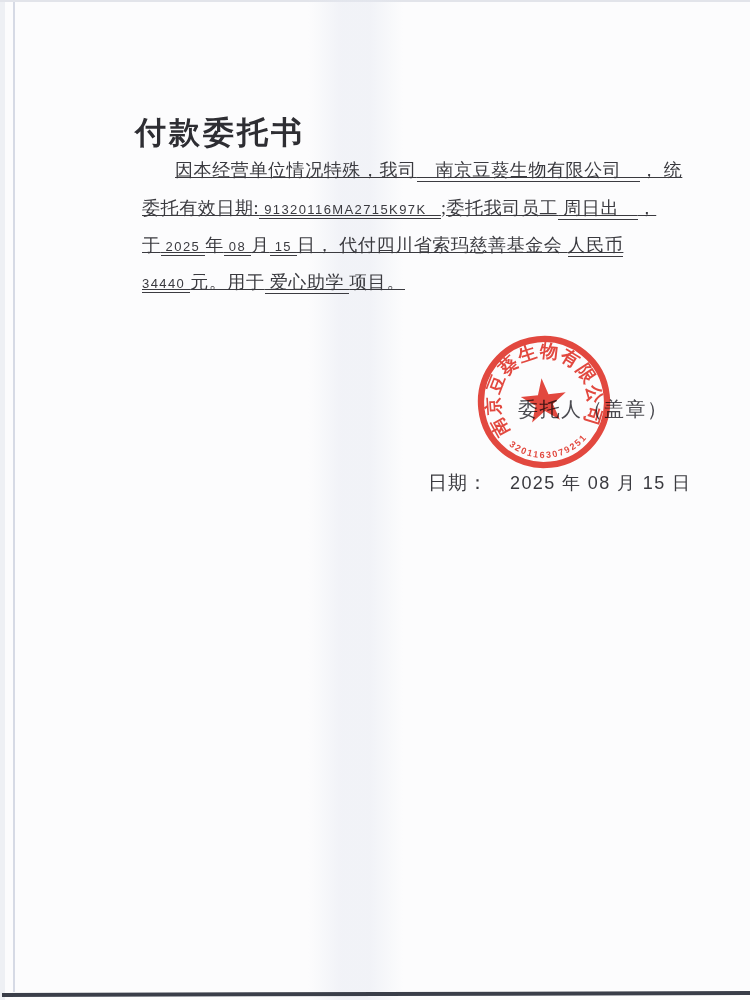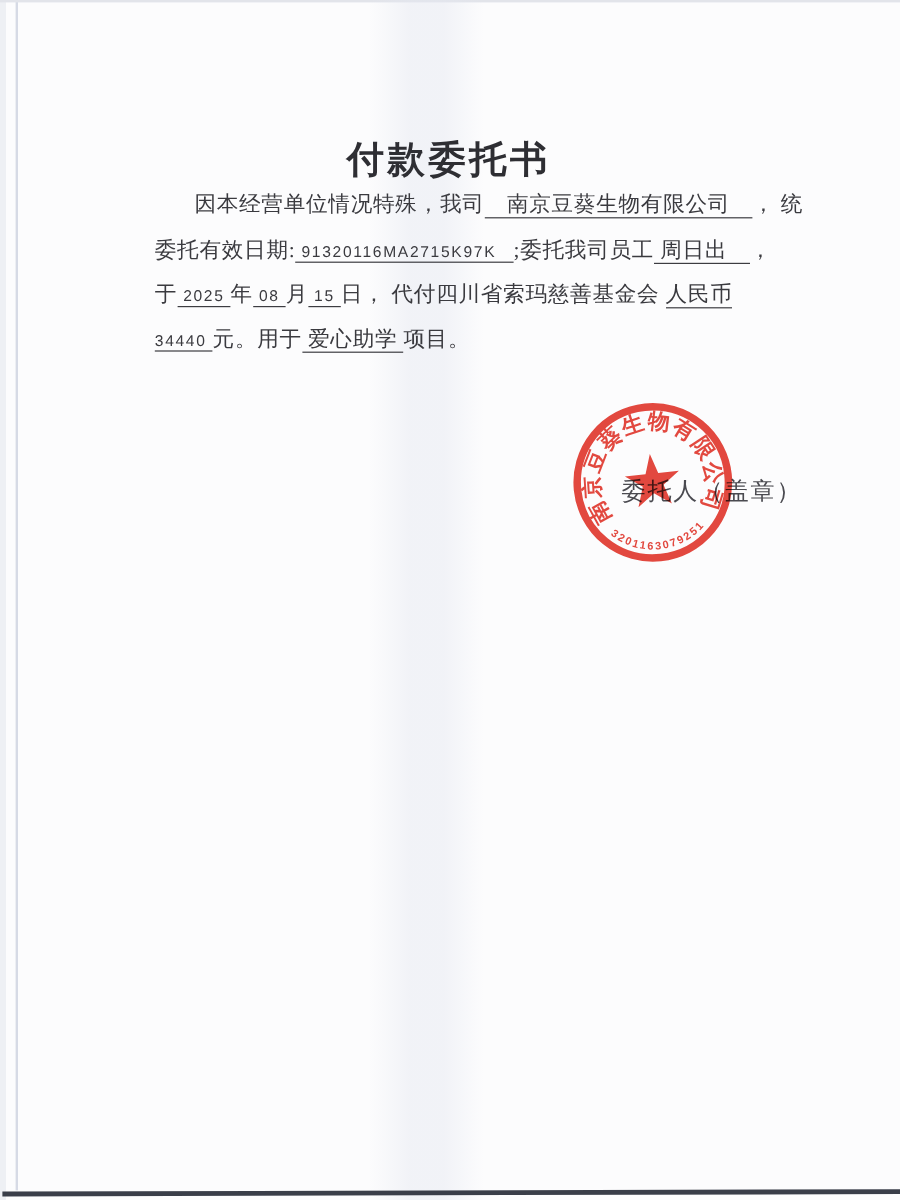--- a/index.html
+++ b/index.html
@@ -20,26 +20,26 @@
     background: #c9cfdc; opacity: .75; }
   .edge-top-line { position: absolute; left: 0; top: 0; width: 100%; height: 2px;
     background: #e2e4ea; }
   .edge-bottom-line { position: absolute; left: 2px; top: 992px; width: 750px; height: 4px;
     background: #3a3e49; transform: rotate(-0.15deg); }
   .fold-shadow { position: absolute; left: 308px; top: 0; width: 95px; height: 100%;
     background: linear-gradient(90deg, rgba(228,231,240,0) 0%, rgba(228,231,240,.45) 35%,
       rgba(228,231,240,.45) 65%, rgba(228,231,240,0) 100%); pointer-events: none; }
 
   
-  .title-row { position: absolute; left: 118px; top: 112px; width: 512px;
-    text-align: center; }
+  .title-row { position: absolute; left: 135px; top: 112px; width: 512px;
+    text-align: left; }
   .title { font-size: 31px; font-weight: bold; letter-spacing: 3px; color: #2e2e33; }
 
-  .bodyline { position: absolute; left: 129px; width: 515px; font-size: 18px;
-    letter-spacing: 0.6px; white-space: pre; color: #3a3a3f; }
+  .bodyline { position: absolute; left: 142px; width: 515px; font-size: 18px;
+    letter-spacing: 0.6px; white-space: pre; color: #3a3a3f; text-decoration: underline; }
   .l1 { top: 158px; padding-left: 33px; }
   .l2 { top: 196px; }
   .l3 { top: 233px; }
   .l4 { top: 270px; }
   .l5 { top: 300px; letter-spacing: 1.2px; }
 
   .u { border-bottom: 1.6px solid #3c3c41; padding-bottom: 1px; }
   .num { font-family: "Liberation Sans", sans-serif; font-size: 13px; letter-spacing: 1.4px; }
   .gap { display: inline-block; width: 22px; }
 
@@ -86,15 +86,16 @@
     <circle cx="100" cy="100" r="90" fill="none" stroke="#e2352a" stroke-width="9"></circle>
     <polygon fill="#e2352a" points="100,66 107.6,89.5 132.3,89.5 112.4,104 120,127.5 100,113 80,127.5 87.6,104 67.7,89.5 92.4,89.5"></polygon>
     <text fill="#e2352a" font-size="26" font-weight="bold" letter-spacing="2" font-family="Liberation Serif, serif">
       <textPath href="#arcTop" startOffset="50%" text-anchor="middle">南京豆葵生物有限公司</textPath>
     </text>
     <text fill="#e2352a" font-size="13" font-weight="bold" letter-spacing="2.5" font-family="Liberation Sans, sans-serif">
       <textPath href="#arcBot" startOffset="50%" text-anchor="middle">3201163079251</textPath>
     </text>
   </svg>
 
+  <div class="date-line"><span>日期：</span><span class="gap"></span><span class="num">2025 年 08 月 15 日</span></div>
 
   <div class="edge-bottom-line"></div>
 </div>
 
 </body></html>

